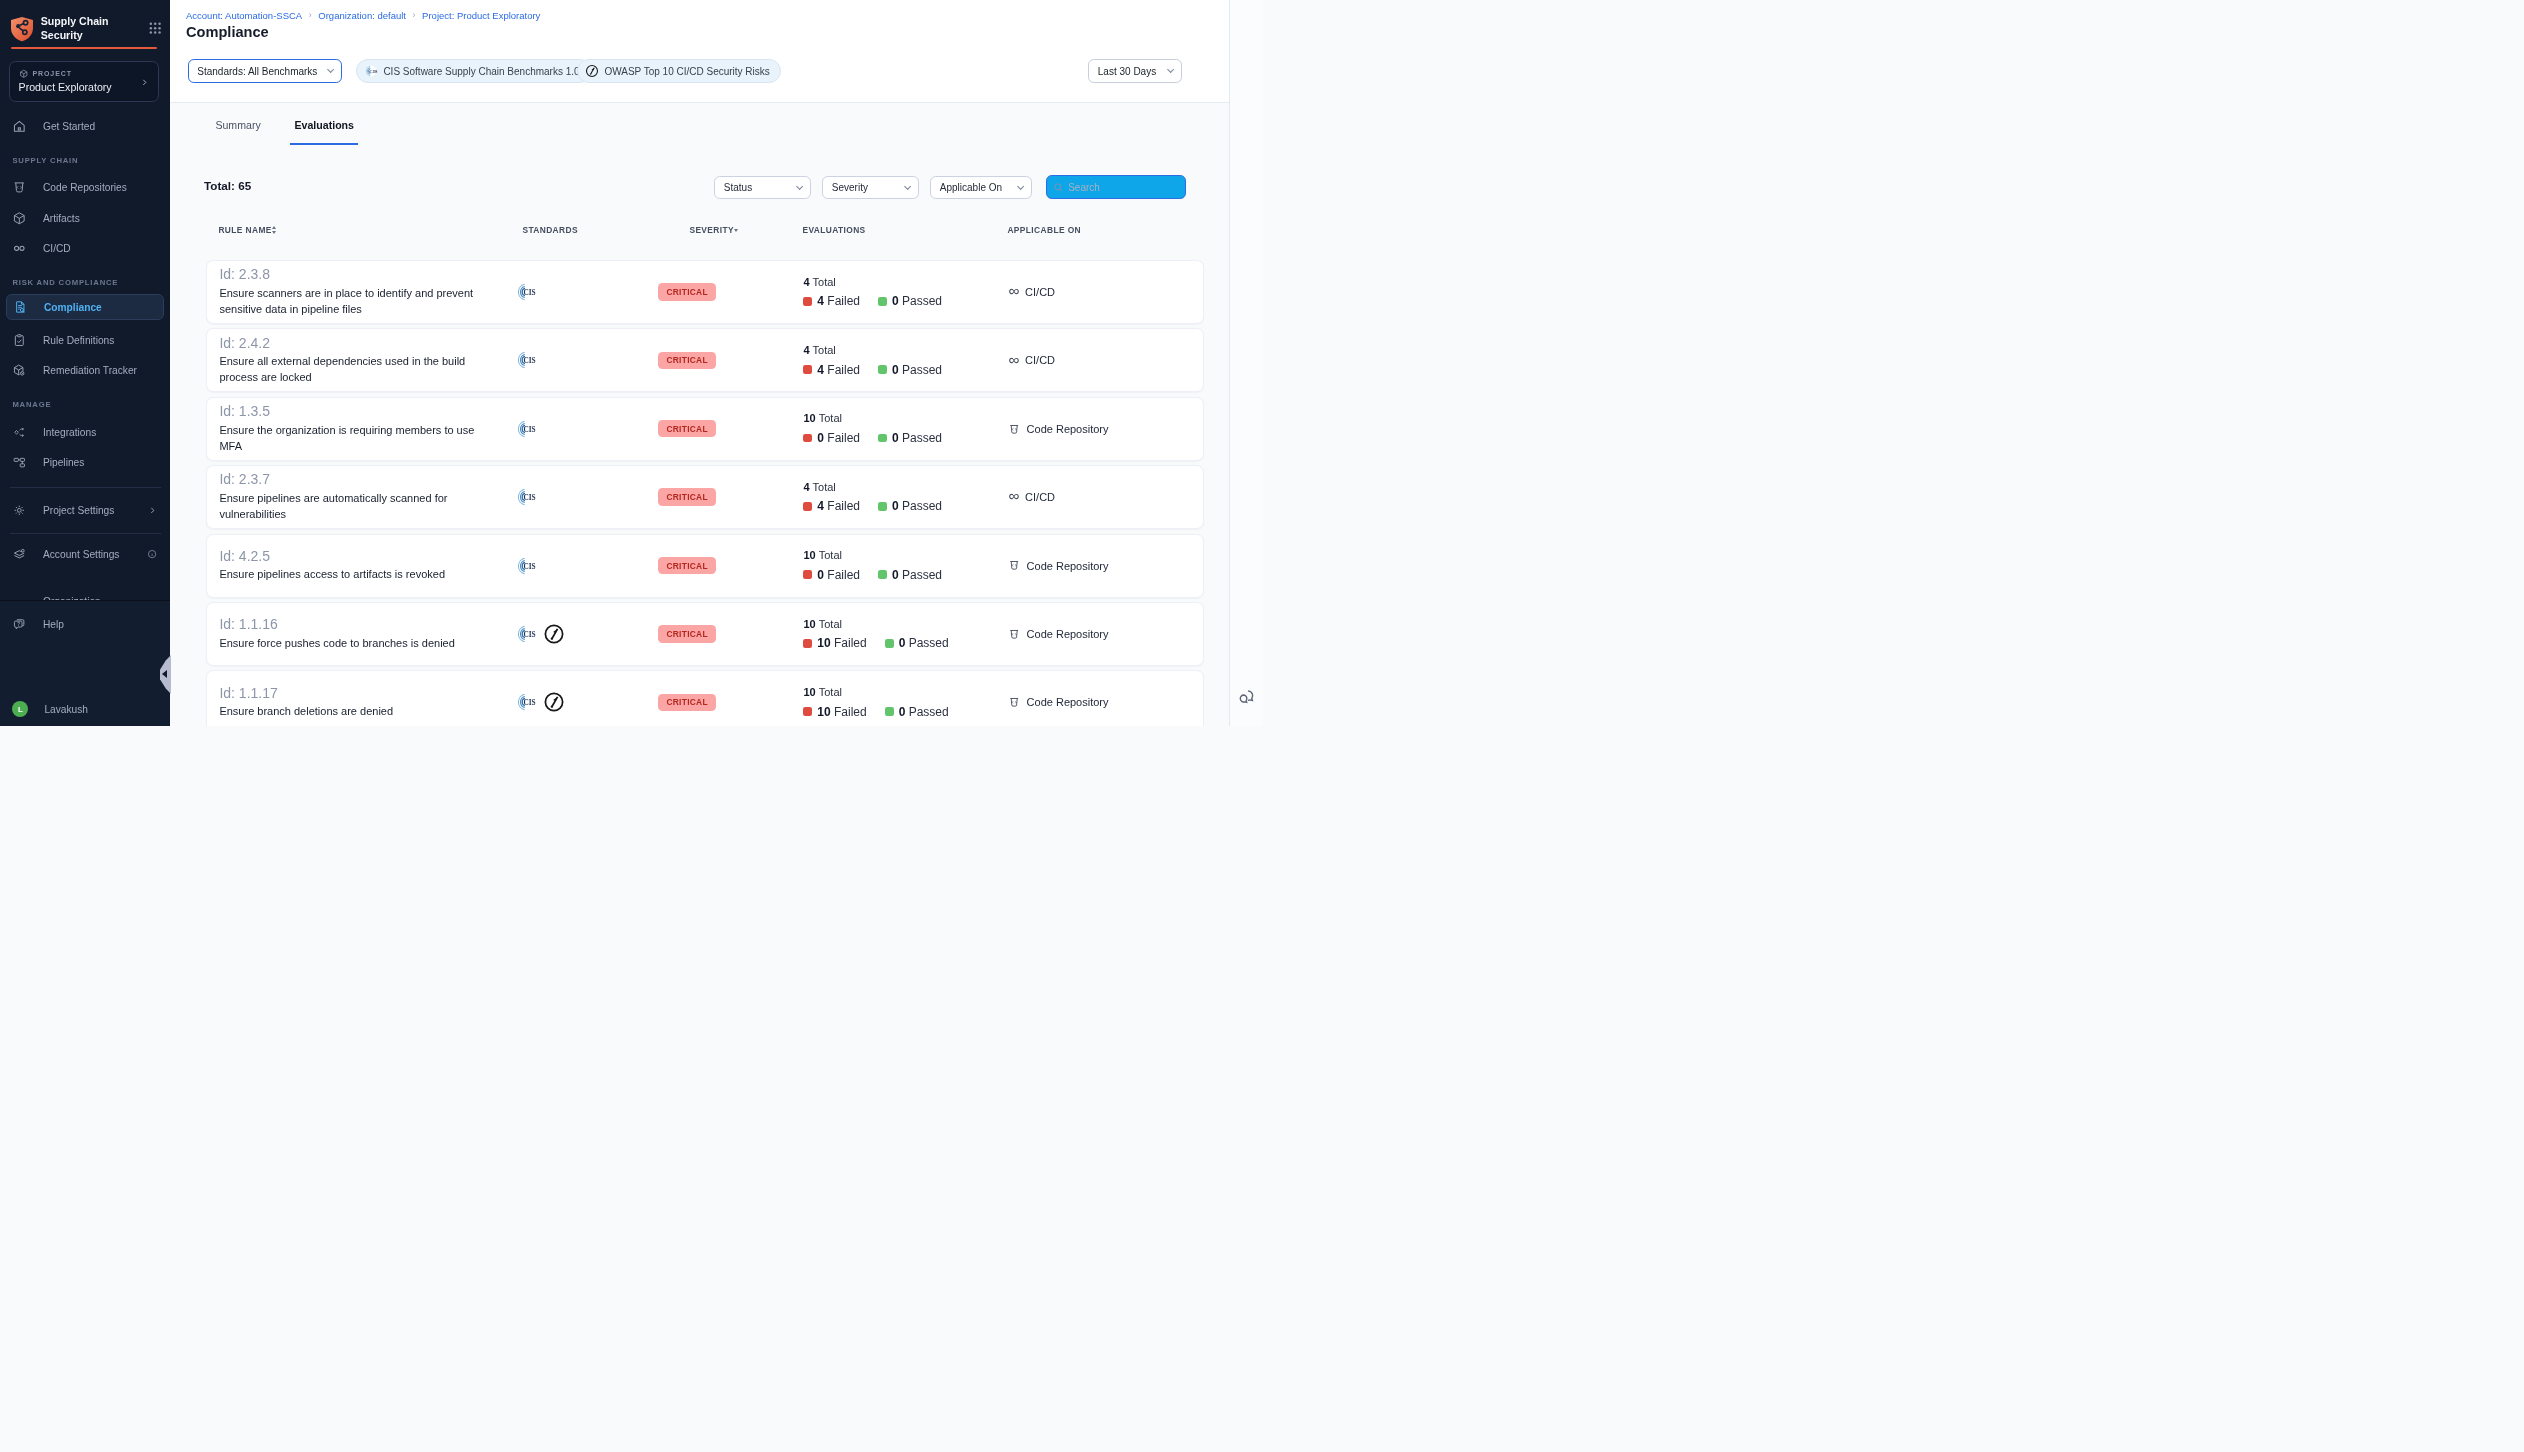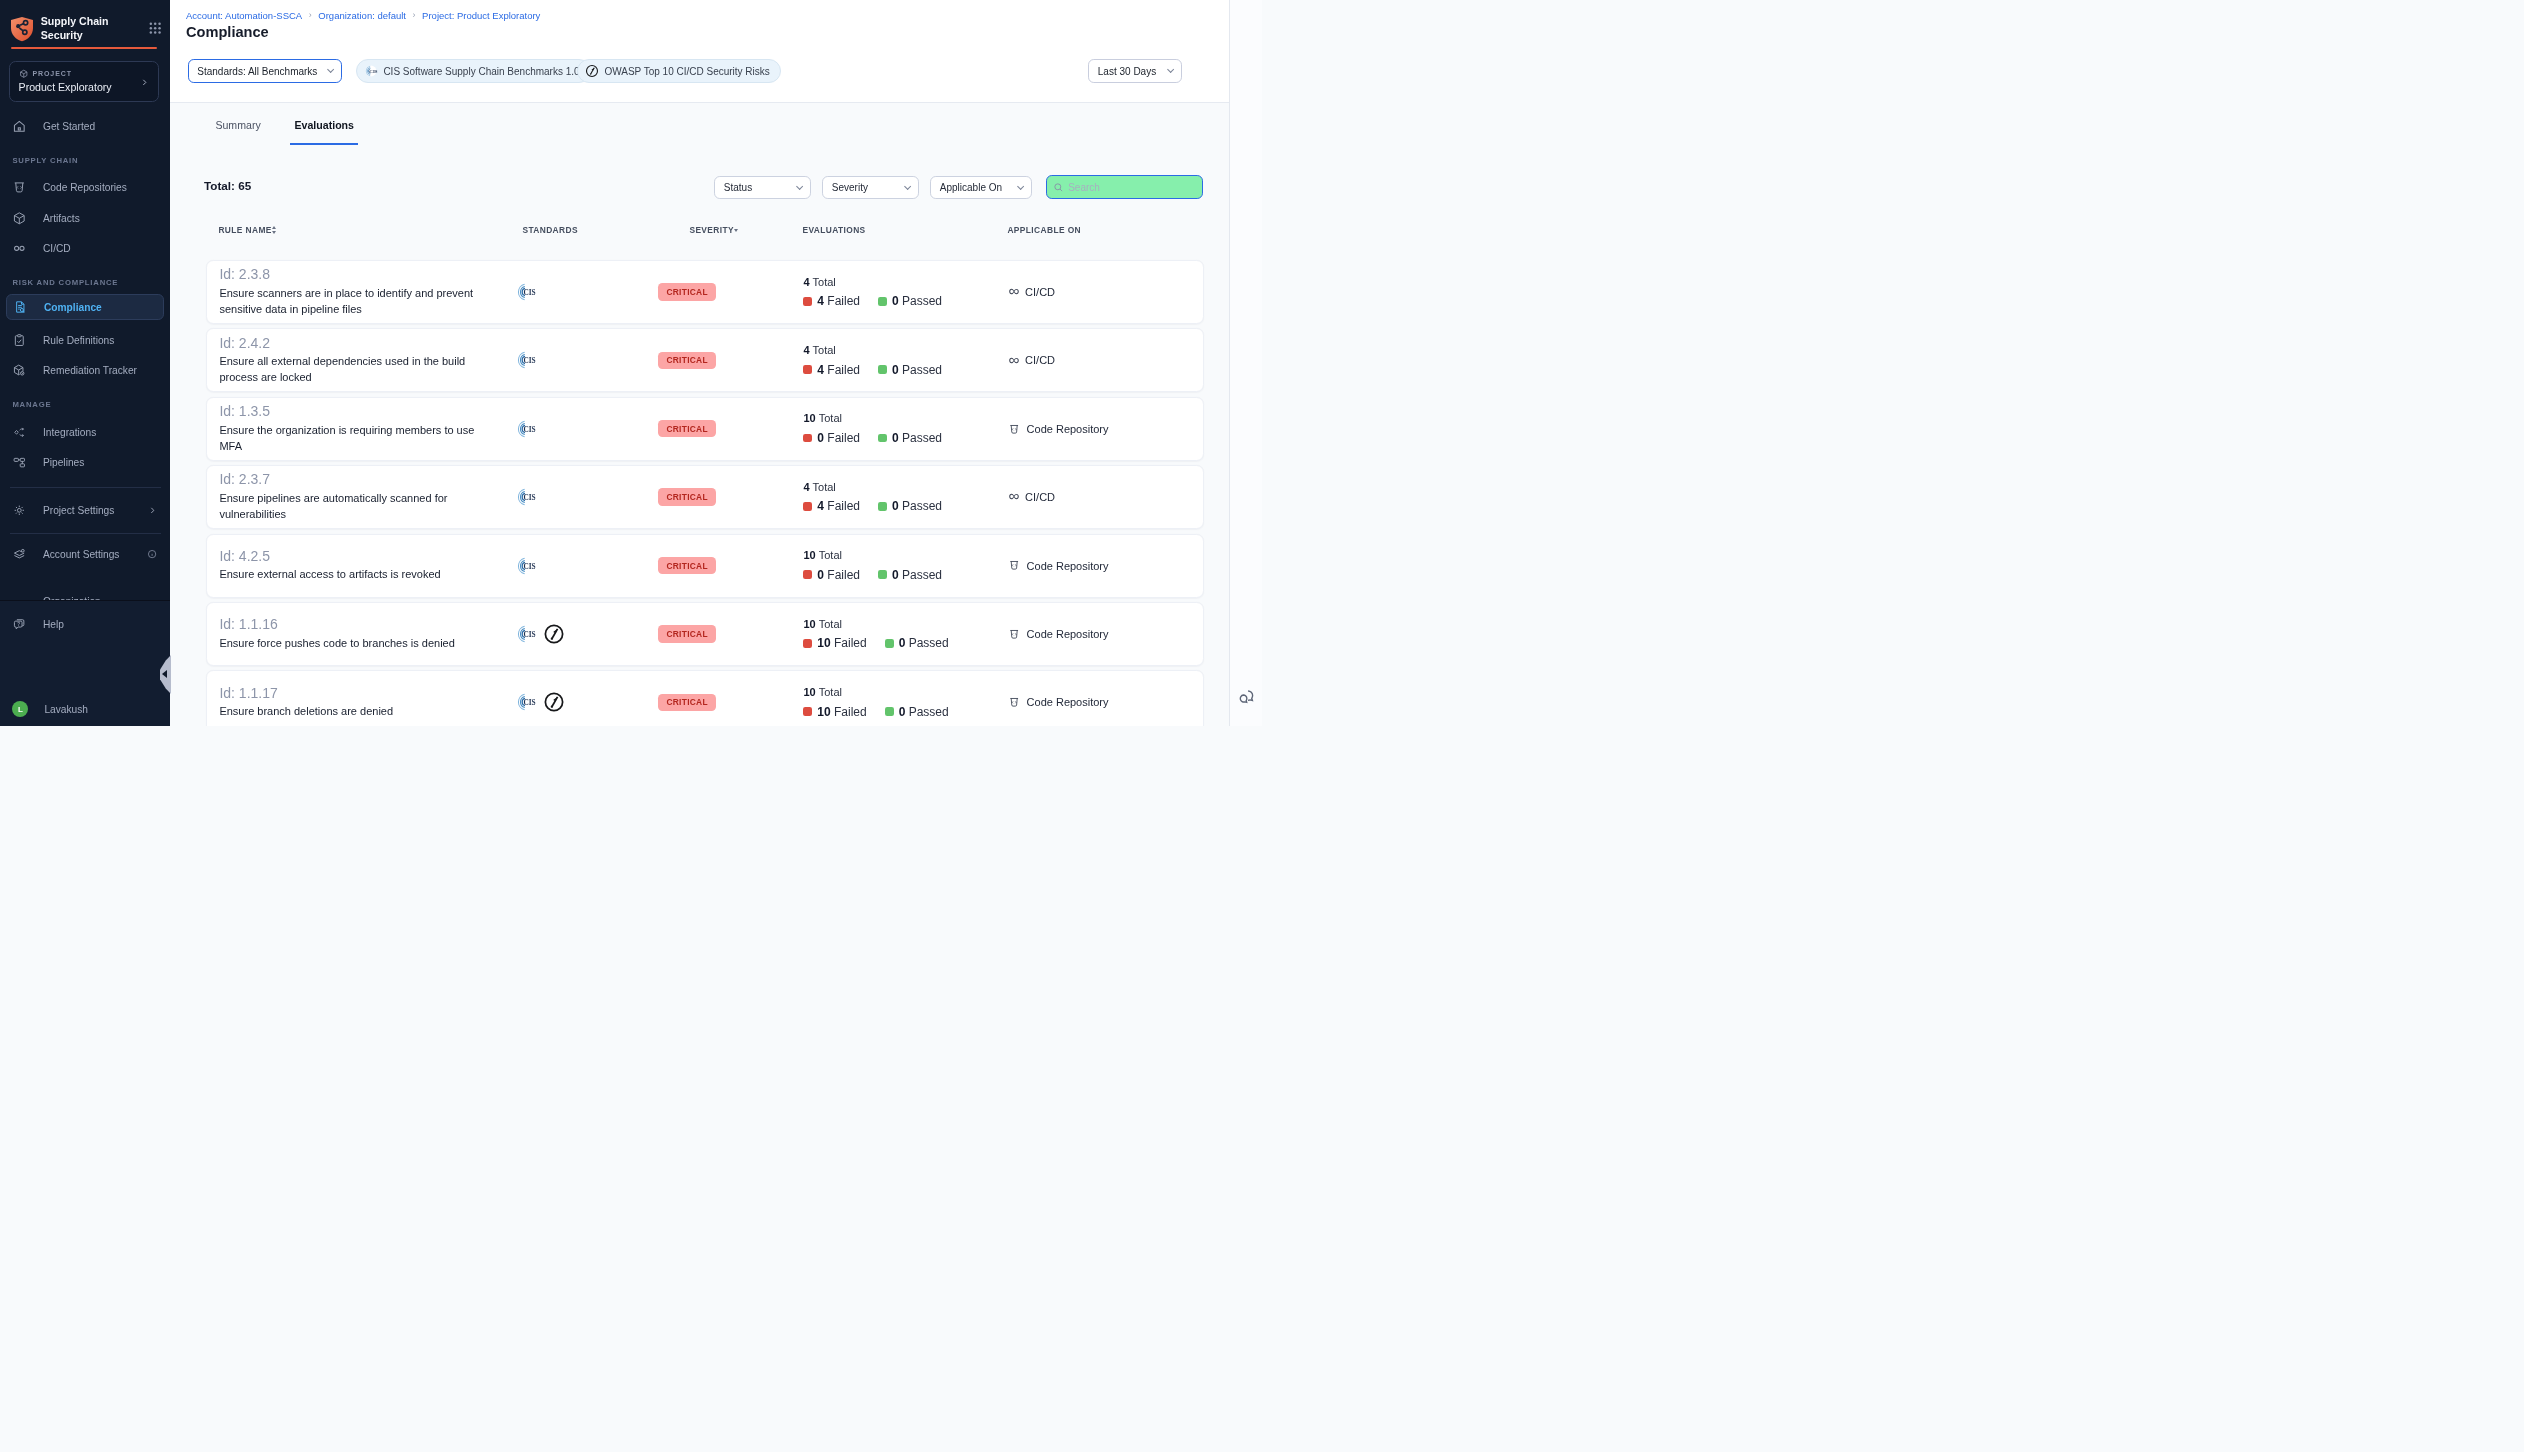--- a/index.html
+++ b/index.html
@@ -53,21 +53,21 @@
   .content { position:absolute; left:170px; top:103px; width:1059px; bottom:0; background:#f8fafc; overflow:hidden; }
   .tabs { position:absolute; left:41px; top:9.5px; display:flex; gap:25px; }
   .tab { font-size:10.6px; color:#4b5263; padding:6.6px 4.4px 12.4px; cursor:pointer; }
   .tab.active { color:#10151f; font-weight:700; border-bottom:2.2px solid #2b6be4; }
 
   .total-label { position:absolute; left:34px; top:76px; font-size:11.7px; font-weight:700; color:#14192a; }
   .filter-dd { position:absolute; top:73px; height:22.6px; border:0.7px solid #ccd2e0; border-radius:5.8px; background:#fff; display:flex; align-items:center; justify-content:space-between; padding:0 8.8px; font-size:10px; color:#252b38; cursor:pointer; }
   .dd-status { left:544px; width:97px; }
   .dd-severity { left:652px; width:97px; }
   .dd-applicable { left:760px; width:102px; }
-  .searchbox { position:absolute; left:876px; top:72px; width:157px; height:24px; border:1.5px solid #2b6be4; background:#86efac; border-radius:5.8px; display:flex; align-items:center; padding:0 5.8px; gap:4.4px; }
+  .searchbox { position:absolute; left:876px; top:72px; width:140px; height:24px; border:1.5px solid #2b6be4; background:#0ea5e9; border-radius:5.8px; display:flex; align-items:center; padding:0 5.8px; gap:4.4px; }
   .searchbox input { border:none; outline:none; background:transparent; font-size:10px; color:#2a3140; width:100%; font-family:"Liberation Sans",sans-serif; }
   .searchbox input::placeholder { color:#a7b0c0; }
 
   .grid-cols { display:grid; grid-template-columns:304px 151px 129px 205px 1fr; padding:0 12.4px; }
   .thead { position:absolute; left:36px; width:998px; top:122px; }
   .th { font-size:8.4px; font-weight:700; letter-spacing:0.4px; color:#454e5f; display:flex; align-items:center; gap:0; cursor:pointer; }
   .sort-stack { display:flex; flex-direction:column; gap:1.5px; }
   .tri-up { width:0;height:0;border-left:2.9px solid transparent;border-right:2.9px solid transparent;border-bottom:3.7px solid #6a7284; }
   .tri-down { width:0;height:0;border-left:2.9px solid transparent;border-right:2.9px solid transparent;border-top:3.7px solid #6a7284; }
 
@@ -577,21 +577,21 @@
     <div class="cell cell-applicable">
       <span class="inf">∞</span>
 
       <span>CI/CD</span>
     </div>
   </div>
 
   <div class="row-card grid-cols">
     <div class="cell cell-rule">
       <div class="rule-id">Id: 4.2.5</div>
-      <div class="rule-name">Ensure external access to artifacts is revoked</div>
+      <div class="rule-name">Ensure pipelines access to artifacts is revoked</div>
     </div>
     <div class="cell cell-standards">
       <span>
         <svg width="22" height="22" viewBox="0 0 24 24">
               <circle cx="12" cy="12" r="9.3" fill="#fff"></circle>
               <path d="M10.5 3.6A8.6 8.6 0 0 0 10.5 20.4" stroke="#7db3dc" fill="none" stroke-width="1.1"></path>
               <path d="M10.7 5.9A6.3 6.3 0 0 0 10.7 18.1" stroke="#4a8ec4" fill="none" stroke-width="1.2"></path>
               <path d="M10.9 8.1A4 4 0 0 0 10.9 15.9" stroke="#2a6aa5" fill="none" stroke-width="1.3"></path>
               <text x="9.2" y="14.8" font-size="8" font-weight="bold" fill="#1d3050" font-family="Liberation Serif,serif">CIS</text>
             </svg>

